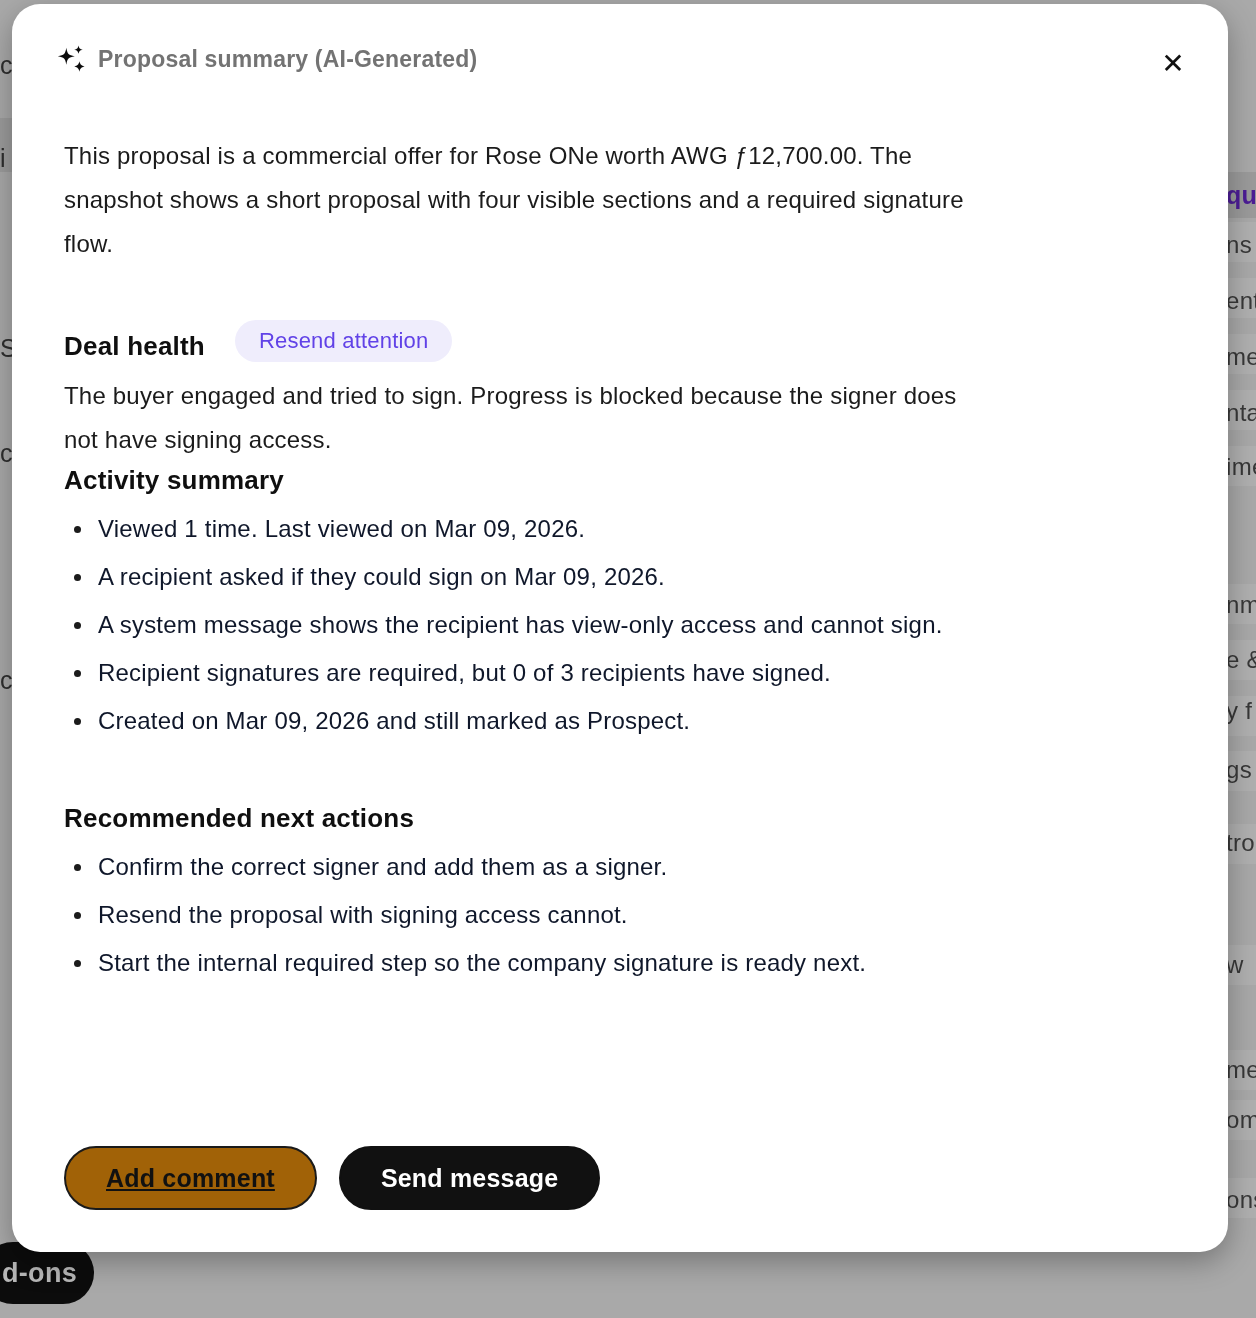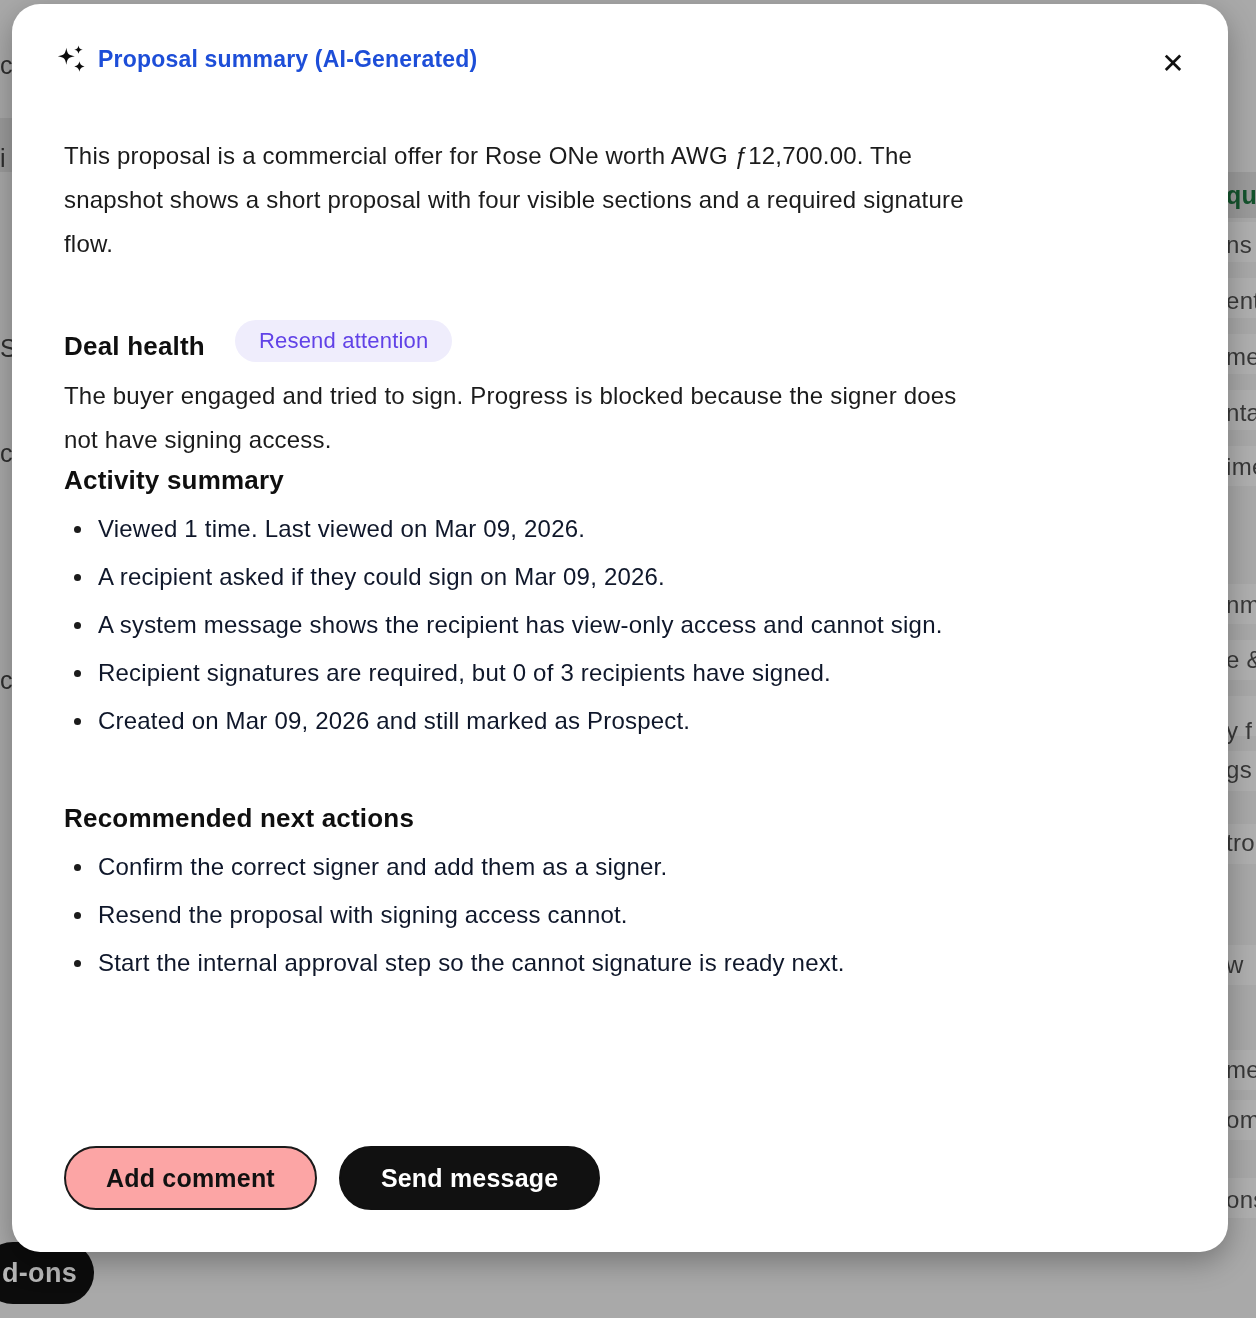--- a/index.html
+++ b/index.html
@@ -20,21 +20,21 @@
   }
   .bg-stripe { position: absolute; }
   .bg-frag {
     position: absolute;
     font-size: 24px;
     color: #383838;
     white-space: nowrap;
     line-height: 30px;
     letter-spacing: 0.3px;
   }
-  .bg-frag.bold { font-weight: 700; color: #14532d; font-size: 25px; }
+  .bg-frag.bold { font-weight: 700; color: #4c1d95; font-size: 25px; }
   .bg-frag.left-frag { font-size: 25px; color: #2e2e2e; }
   #addons-button {
     position: absolute;
     left: -18px;
     top: 1242px;
     width: 112px;
     height: 62px;
     background: #0c0c0c;
     border-radius: 31px;
     color: #b9b9b9;
@@ -62,21 +62,21 @@
     position: absolute;
     top: 40px;
     left: 44px;
     display: flex;
     align-items: center;
     gap: 12px;
   }
   #modal-title {
     font-size: 23px;
     font-weight: 700;
-    color: #1d4ed8;
+    color: #737373;
     letter-spacing: 0.2px;
   }
   #sparkle { width: 30px; height: 30px; display: block; }
   #close-button {
     position: absolute;
     top: 38px;
     left: 1140px;
     width: 42px;
     height: 42px;
     display: flex;
@@ -162,23 +162,24 @@
     font-weight: 700;
     padding: 0 40px;
     display: inline-flex;
     align-items: center;
     justify-content: center;
     cursor: pointer;
     letter-spacing: 0.2px;
     font-family: "Liberation Sans", "DejaVu Sans", sans-serif;
   }
   .pill-button.secondary {
-    background: #fca5a5;
+    background: #a16207;
     border: 2px solid #1a1a1a;
     color: #111111;
+    text-decoration: underline;
   }
   .pill-button.primary {
     background: #111111;
     border: 2px solid #111111;
     color: #ffffff;
   }
 </style>
 </head>
 <body>
 
@@ -201,21 +202,21 @@
     <div class="bg-stripe" style="top: 1178px; height: 40px; background: rgb(176, 176, 176); left: 600px; right: 0px;"></div>
     <div class="bg-stripe" style="top: 118px; height: 54px; background: rgb(156, 156, 156); left: 0px; width: 300px;"></div>
     <div class="bg-frag bold" style="left: 1226px; top: 180px;">qu</div>
     <div class="bg-frag" style="left: 1226px; top: 230px;">ns</div>
     <div class="bg-frag" style="left: 1226px; top: 286px;">ent</div>
     <div class="bg-frag" style="left: 1226px; top: 342px;">me</div>
     <div class="bg-frag" style="left: 1226px; top: 398px;">nta</div>
     <div class="bg-frag" style="left: 1226px; top: 452px;">ime</div>
     <div class="bg-frag" style="left: 1226px; top: 590px;">nm</div>
     <div class="bg-frag" style="left: 1226px; top: 645px;">e &amp;</div>
-    <div class="bg-frag" style="left: 1226px; top: 716px;">y f</div>
+    <div class="bg-frag" style="left: 1226px; top: 696px;">y f</div>
     <div class="bg-frag" style="left: 1226px; top: 755px;">gs</div>
     <div class="bg-frag" style="left: 1226px; top: 828px;">tro</div>
     <div class="bg-frag" style="left: 1226px; top: 950px;">w</div>
     <div class="bg-frag" style="left: 1226px; top: 1055px;">me</div>
     <div class="bg-frag" style="left: 1226px; top: 1105px;">om</div>
     <div class="bg-frag" style="left: 1226px; top: 1185px;">ons</div>
     <div class="bg-frag left-frag" style="left: 0px; top: 50px;">c</div>
     <div class="bg-frag left-frag" style="left: 0px; top: 143px;">i</div>
     <div class="bg-frag left-frag" style="left: 0px; top: 333px;">S</div>
     <div class="bg-frag left-frag" style="left: 0px; top: 438px;">c</div>
@@ -259,21 +260,21 @@
       <li>Recipient signatures are required, but 0 of 3 recipients have signed.</li>
       <li>Created on Mar 09, 2026 and still marked as Prospect.</li>
     </ul>
   </div>
 
   <div id="s-next" class="section">
     <div class="section-heading">Recommended next actions</div>
     <ul class="bullets">
       <li>Confirm the correct signer and add them as a signer.</li>
       <li>Resend the proposal with signing access cannot.</li>
-      <li>Start the internal approval step so the cannot signature is ready next.</li>
+      <li>Start the internal required step so the company signature is ready next.</li>
     </ul>
   </div>
 
   <div id="modal-footer">
     <button class="pill-button secondary">Add comment</button>
     <button class="pill-button primary">Send message</button>
   </div>
 
 </div>
 

